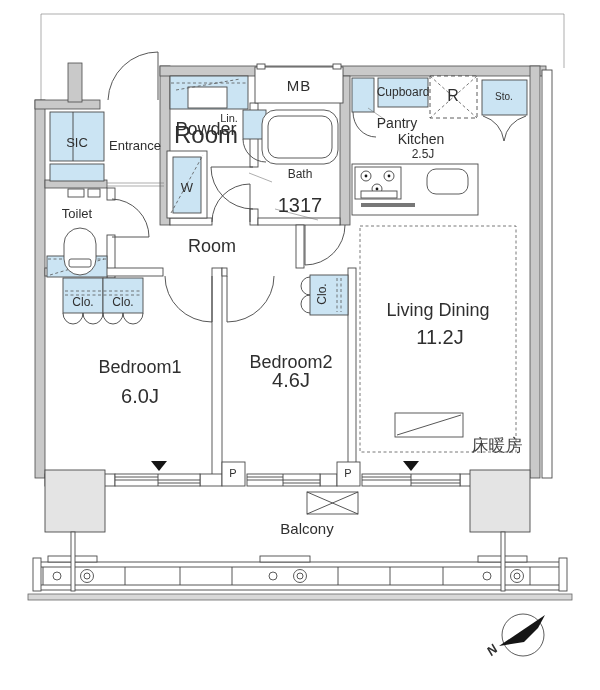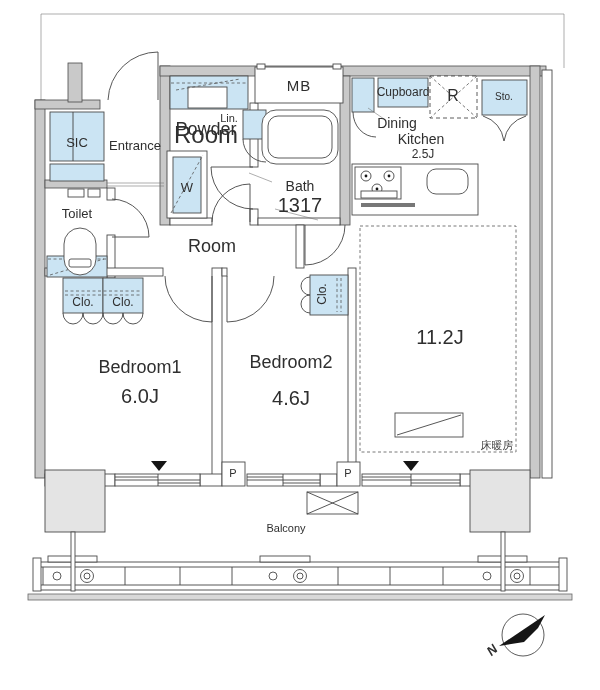--- a/index.html
+++ b/index.html
@@ -221,36 +221,37 @@
 </svg>
 
 <div class="lbl" style="left:77px;top:142px;font-size:13px">SIC</div>
 <div class="lbl" style="left:135px;top:145px;font-size:13px">Entrance</div>
 <div class="lbl" style="left:77px;top:213px;font-size:13px">Toilet</div>
 <div class="lbl" style="left:206px;top:129px;font-size:18px">Powder</div>
 <div class="lbl" style="left:206px;top:135px;font-size:24px">Room</div>
 <div class="lbl" style="left:229px;top:118px;font-size:11px">Lin.</div>
 <div class="lbl" style="left:187px;top:187px;font-size:13px">W</div>
 <div class="lbl" style="left:299px;top:85px;font-size:15px;letter-spacing:1px">MB</div>
-<div class="lbl" style="left:300px;top:186px;font-size:14px">Bath</div>
+<div class="lbl" style="left:300px;top:174px;font-size:12px">Bath</div>
 <div class="lbl" style="left:300px;top:205px;font-size:20px">1317</div>
-<div class="lbl" style="left:397px;top:123px;font-size:14px">Dining</div>
+<div class="lbl" style="left:397px;top:123px;font-size:14px">Pantry</div>
 <div class="lbl" style="left:421px;top:139px;font-size:14px">Kitchen</div>
 <div class="lbl" style="left:423px;top:154px;font-size:12px">2.5J</div>
 <div class="lbl" style="left:403px;top:92px;font-size:12px">Cupboard</div>
 <div class="lbl" style="left:453px;top:96px;font-size:16px">R</div>
 <div class="lbl" style="left:504px;top:97px;font-size:10px">Sto.</div>
 <div class="lbl" style="left:212px;top:246px;font-size:18px">Room</div>
 <div class="lbl" style="left:83px;top:302px;font-size:12px">Clo.</div>
 <div class="lbl" style="left:123px;top:302px;font-size:12px">Clo.</div>
 <div class="lbl rot" style="left:322px;top:294px;font-size:12px">Clo.</div>
 <div class="lbl" style="left:140px;top:367px;font-size:18px">Bedroom1</div>
 <div class="lbl" style="left:140px;top:396px;font-size:20px">6.0J</div>
 <div class="lbl" style="left:291px;top:362px;font-size:18px">Bedroom2</div>
-<div class="lbl" style="left:291px;top:398px;font-size:20px">4.6J</div>
+<div class="lbl" style="left:291px;top:380px;font-size:20px">4.6J</div>
+<div class="lbl" style="left:438px;top:310px;font-size:18px">Living Dining</div>
 <div class="lbl" style="left:440px;top:337px;font-size:20px">11.2J</div>
-<div class="lbl" style="left:497px;top:445px;font-size:11px;color:#444">床暖房</div>
-<div class="lbl" style="left:286px;top:528px;font-size:11px">Balcony</div>
+<div class="lbl" style="left:497px;top:445px;font-size:17px;color:#444">床暖房</div>
+<div class="lbl" style="left:307px;top:528px;font-size:15px">Balcony</div>
 <div class="lbl" style="left:233px;top:473px;font-size:11px">P</div>
 <div class="lbl" style="left:348px;top:473px;font-size:11px">P</div>
 <div class="lbl north" style="left:492px;top:650px;font-size:13px">N</div>
 
 </div>
 
 </body></html>

